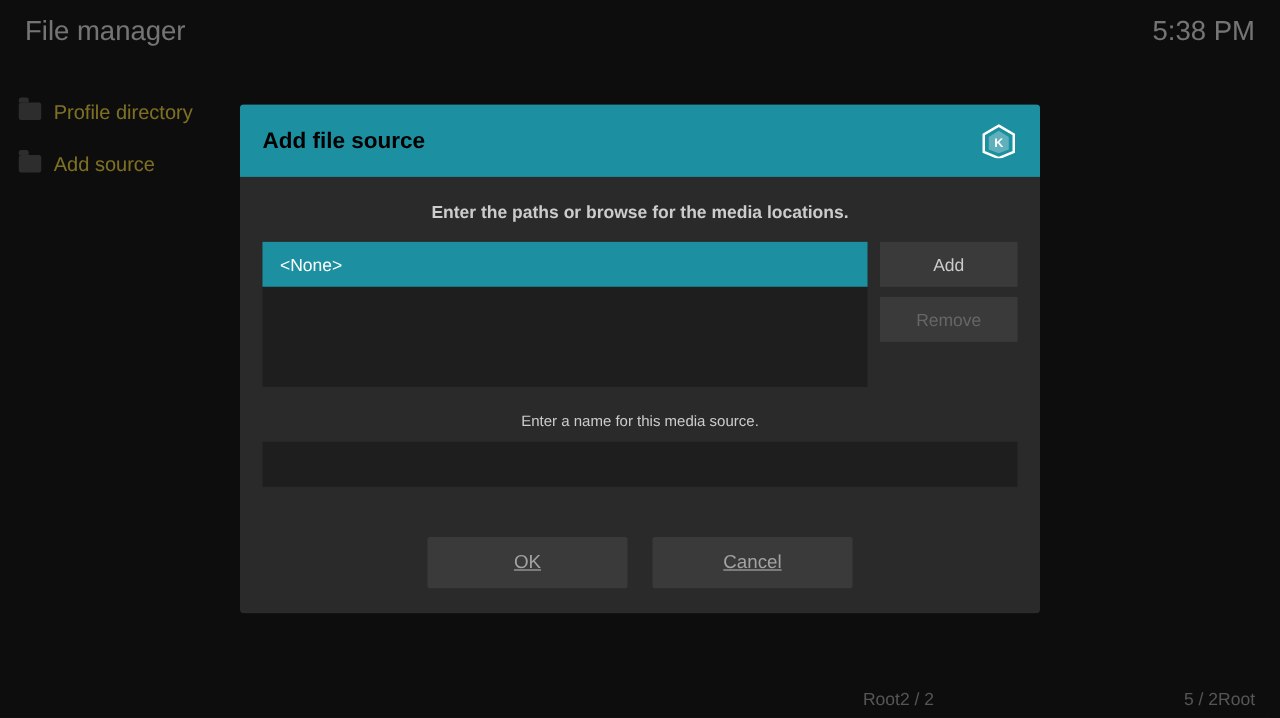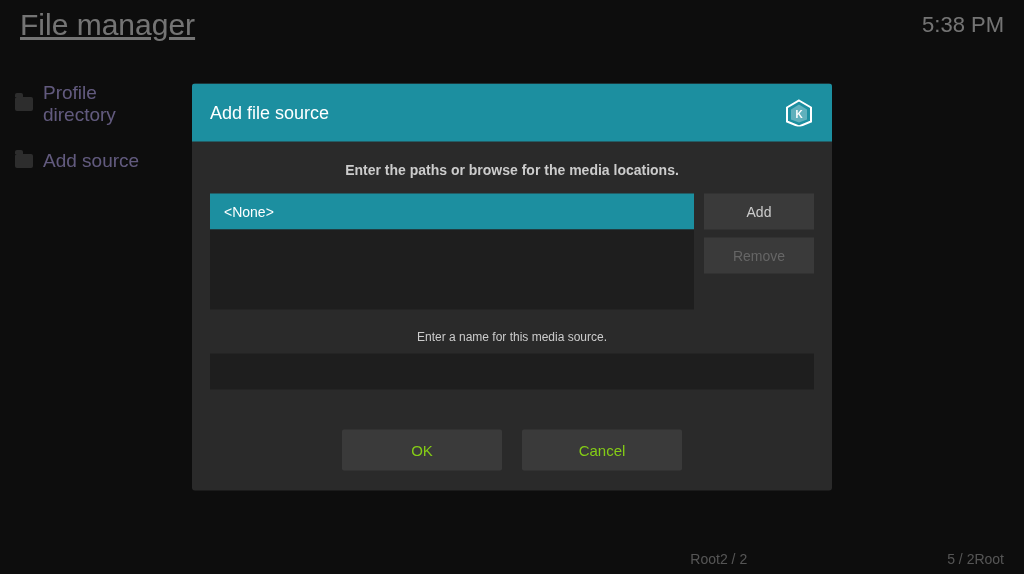--- a/index.html
+++ b/index.html
@@ -19,50 +19,48 @@
       position: absolute;
       top: 0; left: 0; right: 0;
       height: 50px;
       display: flex;
       align-items: center;
       justify-content: space-between;
       padding: 0 20px;
     }
 
     .app-title {
-      font-size: 30px;
+      font-size: 22px;
       font-weight: normal;
       color: #ffffff;
       opacity: 0.9;
-      text-decoration: underline;
     }
 
     .clock {
       font-size: 22px;
       color: #ffffff;
       opacity: 0.9;
     }
 
     
     .sidebar {
       position: absolute;
       top: 50px;
       left: 0;
       width: 185px;
       height: calc(100% - 80px);
       padding: 20px 0;
     }
 
     .sidebar-item {
       display: flex;
-      align-items: center;
       padding: 12px 15px;
       cursor: pointer;
-      color: #c4b5fd;
-      font-size: 19px;
+      color: #fde047;
+      font-size: 16px;
     }
 
     .folder-icon {
       width: 18px;
       height: 14px;
       background: #5a5a5a;
       border-radius: 2px;
       margin-right: 10px;
       position: relative;
       flex-shrink: 0;
@@ -119,22 +117,22 @@
     .dialog-header {
       background: #1c8fa0;
       padding: 14px 18px;
       display: flex;
       align-items: center;
       justify-content: space-between;
     }
 
     .dialog-title {
       font-size: 18px;
-      font-weight: normal;
-      color: #ffffff;
+      font-weight: bold;
+      color: #000000;
     }
 
     .kodi-logo {
       width: 30px;
       height: 30px;
       display: flex;
       align-items: center;
       justify-content: center;
     }
 
@@ -231,28 +229,29 @@
 
     .dialog-footer {
       display: flex;
       justify-content: center;
       gap: 20px;
       padding: 0 18px 20px;
     }
 
     .footer-btn {
       background: #3a3a3a;
-      color: #84cc16;
+      color: #a3a3a3;
       border: none;
       padding: 12px 0;
       font-size: 15px;
       cursor: pointer;
       width: 160px;
       text-align: center;
       border-radius: 2px;
+      text-decoration: underline;
     }
   </style>
 </head>
 <body>
 
 <div class="top-bar">
   <span class="app-title">File manager</span>
   <span class="clock">5:38 PM</span>
 </div>
 

